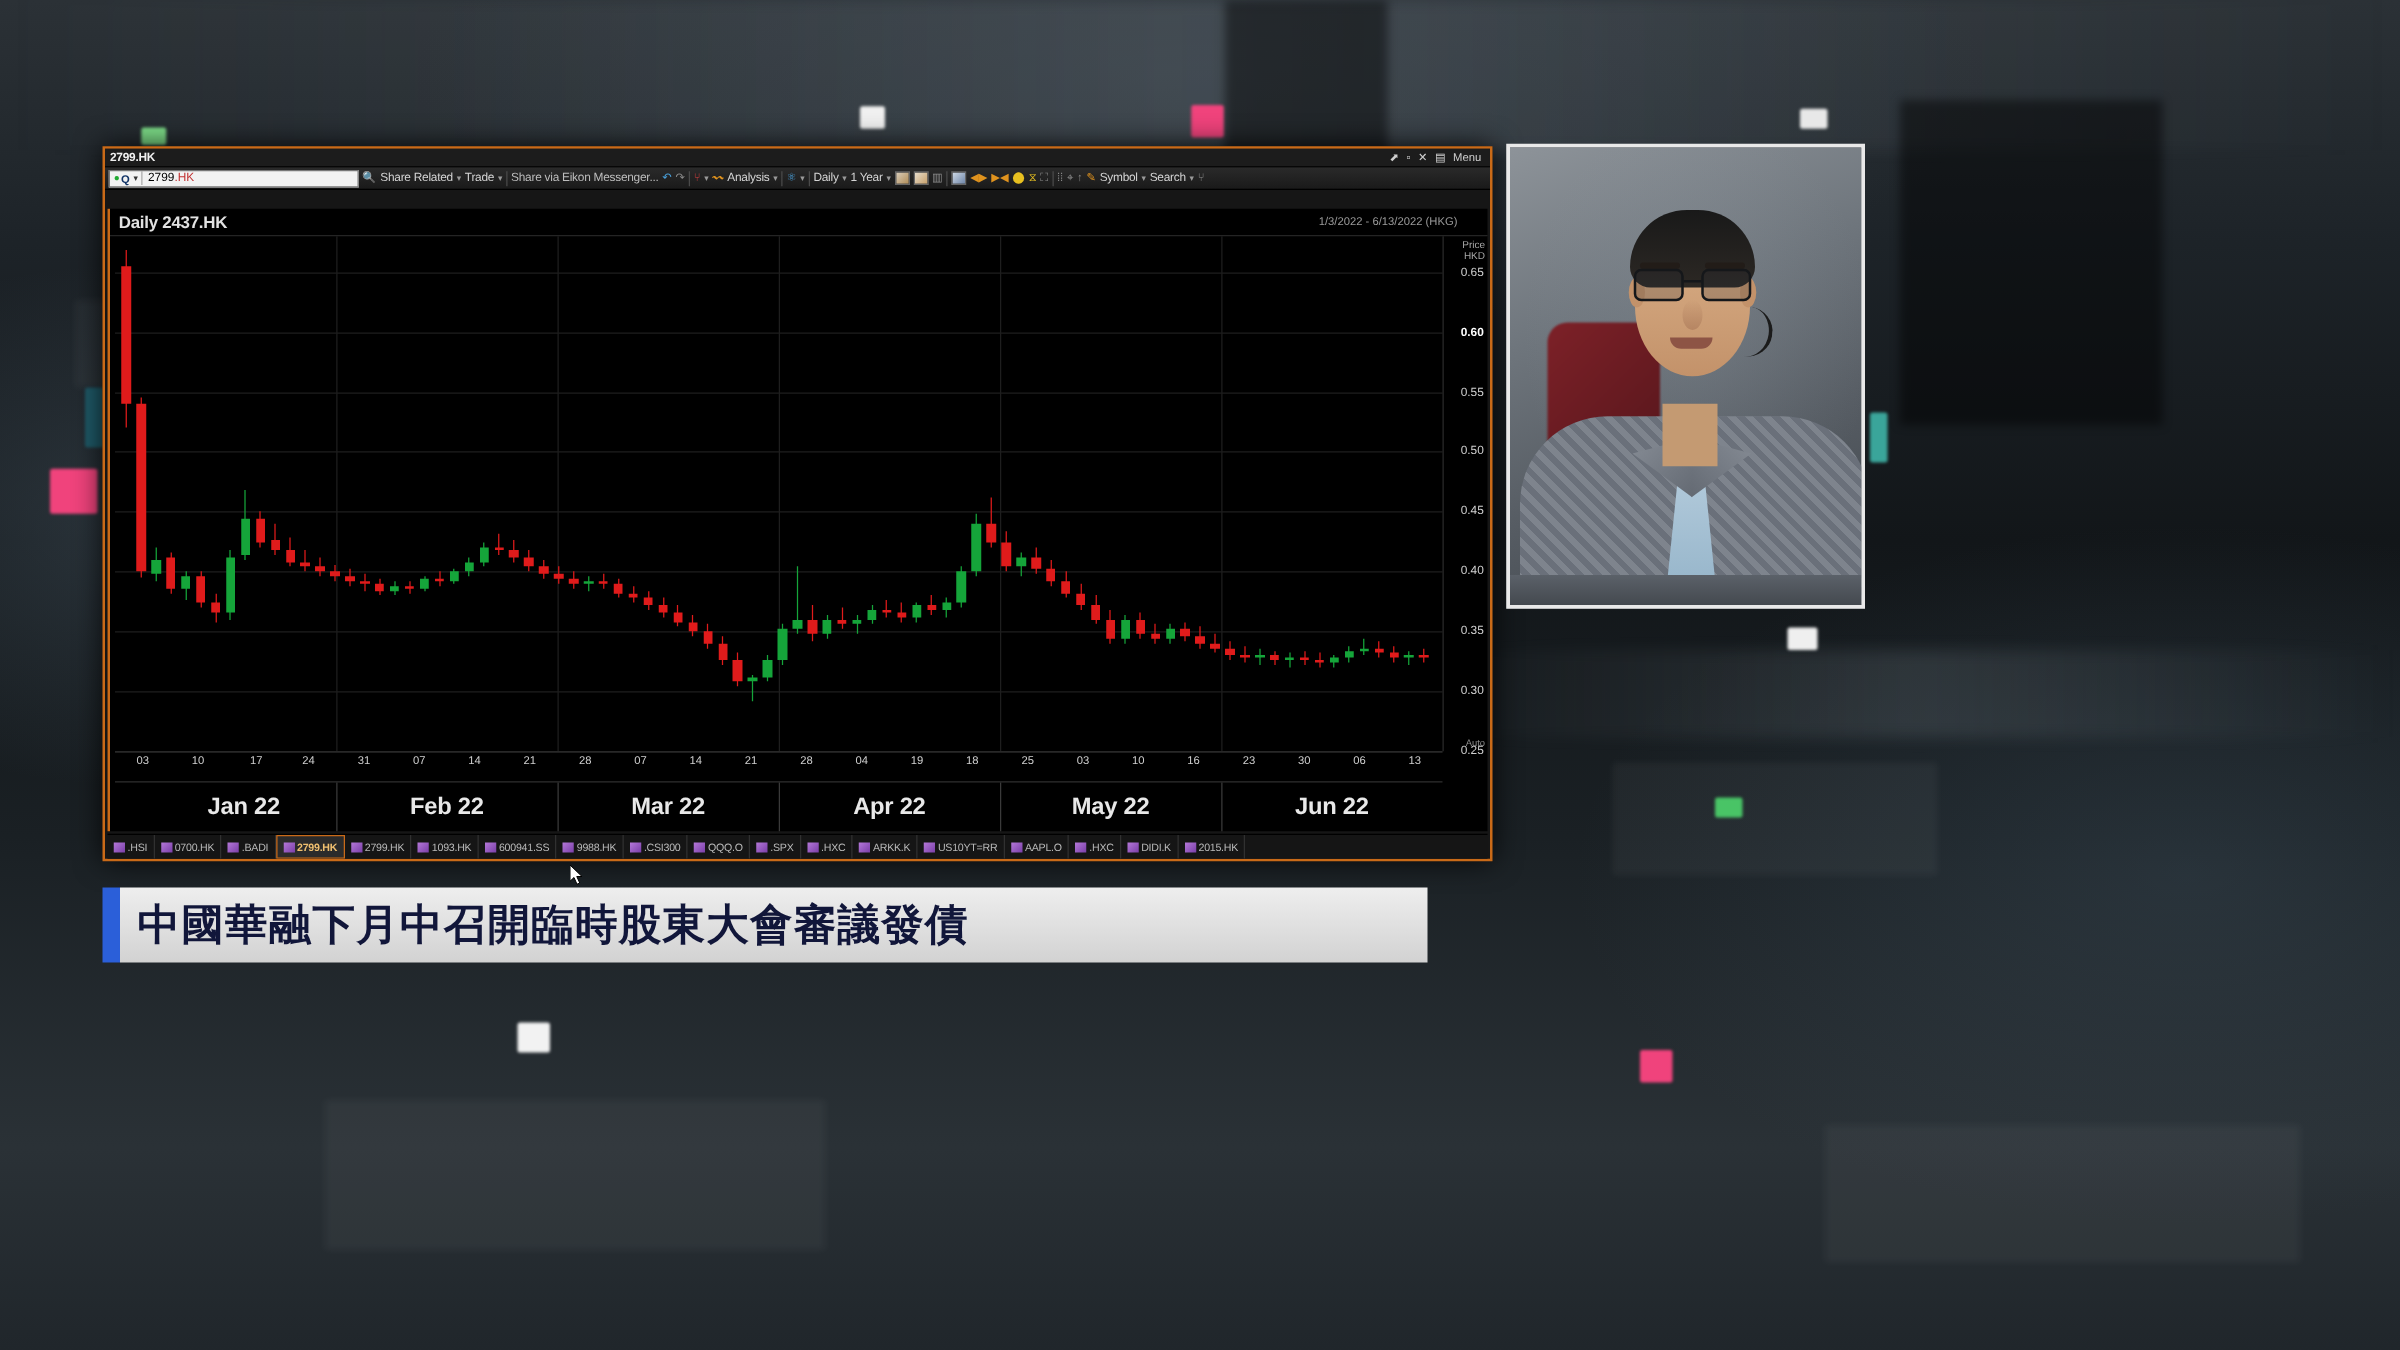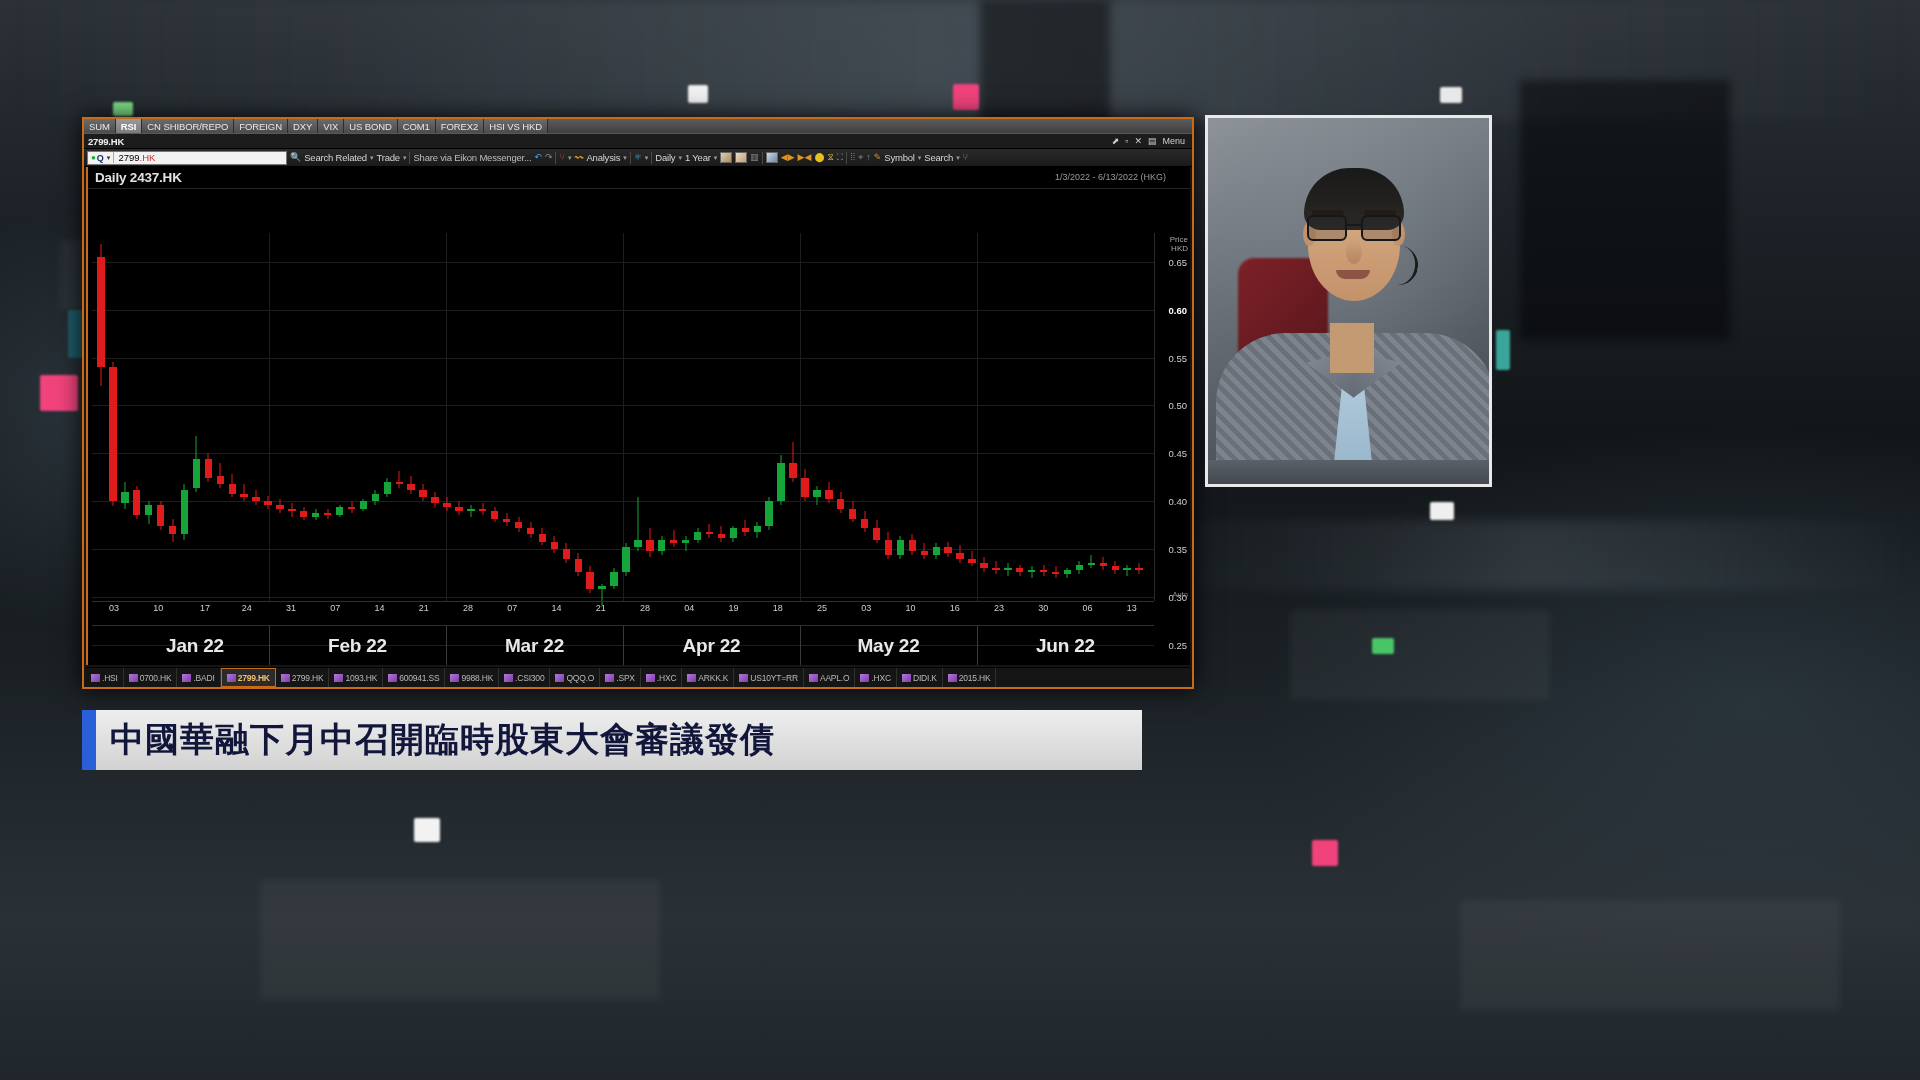--- a/index.html
+++ b/index.html
@@ -136,21 +136,21 @@
     position: absolute; left: 7px; top: 3px;
     font-size: 13.5px; color: #e2e2e2; font-weight: bold; letter-spacing: -0.2px;
   }
   #chartheader .dr {
     position: absolute; right: 24px; top: 5px;
     font-size: 9px; color: #9a9a9a;
   }
 
   #plot {
     position: absolute;
-    left: 0; right: 0; top: 22px; bottom: 0; margin-top: 44px;
+    left: 0; right: 0; top: 22px; bottom: 0;
   }
   #grid { position: absolute; inset: 0 36px 64px 4px; }
   .hgl { position: absolute; left: 0; right: 0; height: 1px; background: #1e1e1e; }
   .vgl { position: absolute; top: 0; bottom: 0; width: 1px; background: #1e1e1e; }
 
   
   #priceaxis {
     position: absolute; right: 0; top: 0; bottom: 64px; width: 36px;
     border-left: 1px solid #2a2a2a;
   }
@@ -381,54 +381,41 @@
   <div class="bgchip" style="left:68px;top:310px;width:18px;height:48px;background:#1f5a68;"></div>
   <div class="bgchip" style="left:1430px;top:502px;width:24px;height:18px;background:#efefef;"></div>
   <div class="bgchip" style="left:1372px;top:638px;width:22px;height:16px;background:#49c466;"></div>
   <div class="bgchip" style="left:414px;top:818px;width:26px;height:24px;background:#f2f2f2;"></div>
   <div class="bgchip" style="left:1312px;top:840px;width:26px;height:26px;background:#f0437c;"></div>
   <div class="bgchip" style="left:1496px;top:330px;width:14px;height:40px;background:#3aa59a;"></div>
 </div>
 
 <div id="eikon">
 
-  <div id="tabstrip">
-    <div class="tab">SUM</div>
-    <div class="tab active">RSI</div>
-    <div class="tab">CN SHIBOR/REPO</div>
-    <div class="tab">FOREIGN</div>
-    <div class="tab">DXY</div>
-    <div class="tab">VIX</div>
-    <div class="tab">US BOND</div>
-    <div class="tab">COM1</div>
-    <div class="tab">FOREX2</div>
-    <div class="tab">HSI VS HKD</div>
-    <div id="tabfill"></div>
-  </div>
 
   <div id="wintitle">
     <span class="t">2799.HK</span>
     <span class="spacer"></span>
     <span class="wbtn">⬈</span>
     <span class="wbtn">▫</span>
     <span class="wbtn">✕</span>
     <span class="wbtn">▤</span>
     <span class="wbtn">Menu</span>
   </div>
 
   <div id="toolbar">
     <div class="srchbox">
       <span class="dot">●</span>
       <span class="q">Q</span>
       <span class="car">▾</span>
       <span class="sep"></span>
       <span class="val"><span>2799</span><span class="hk">.HK</span></span>
     </div>
     <span class="ico gray">🔍</span>
-    <span class="tbtxt">Search Related</span>
+    <span class="tbtxt">Share Related</span>
     <span class="tbcar">▾</span>
     <span class="tbtxt">Trade</span>
     <span class="tbcar">▾</span>
     <span class="tbsep"></span>
     <span class="tbtxt dim">Share via Eikon Messenger...</span>
     <span class="ico blue">↶</span>
     <span class="ico gray">↷</span>
     <span class="tbsep"></span>
     <span class="ico red">⑂</span>
     <span class="tbcar">▾</span>

